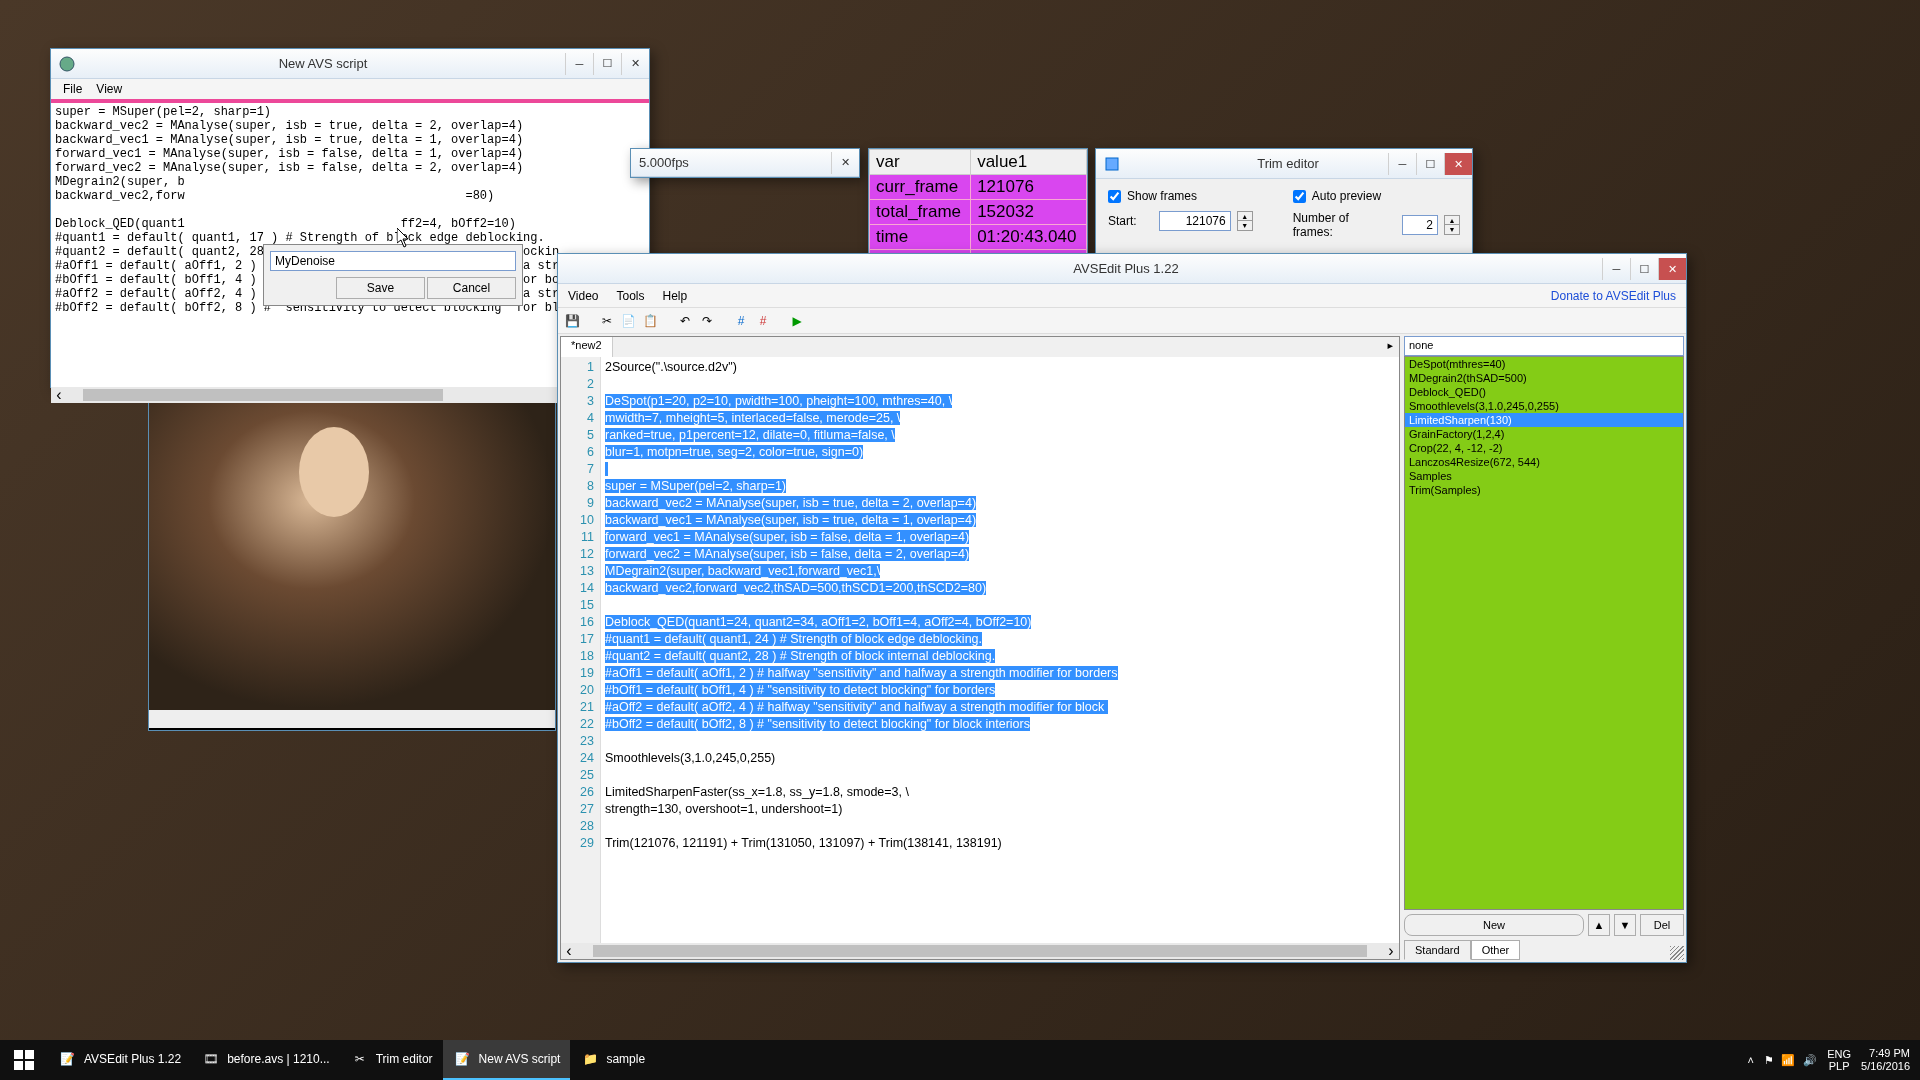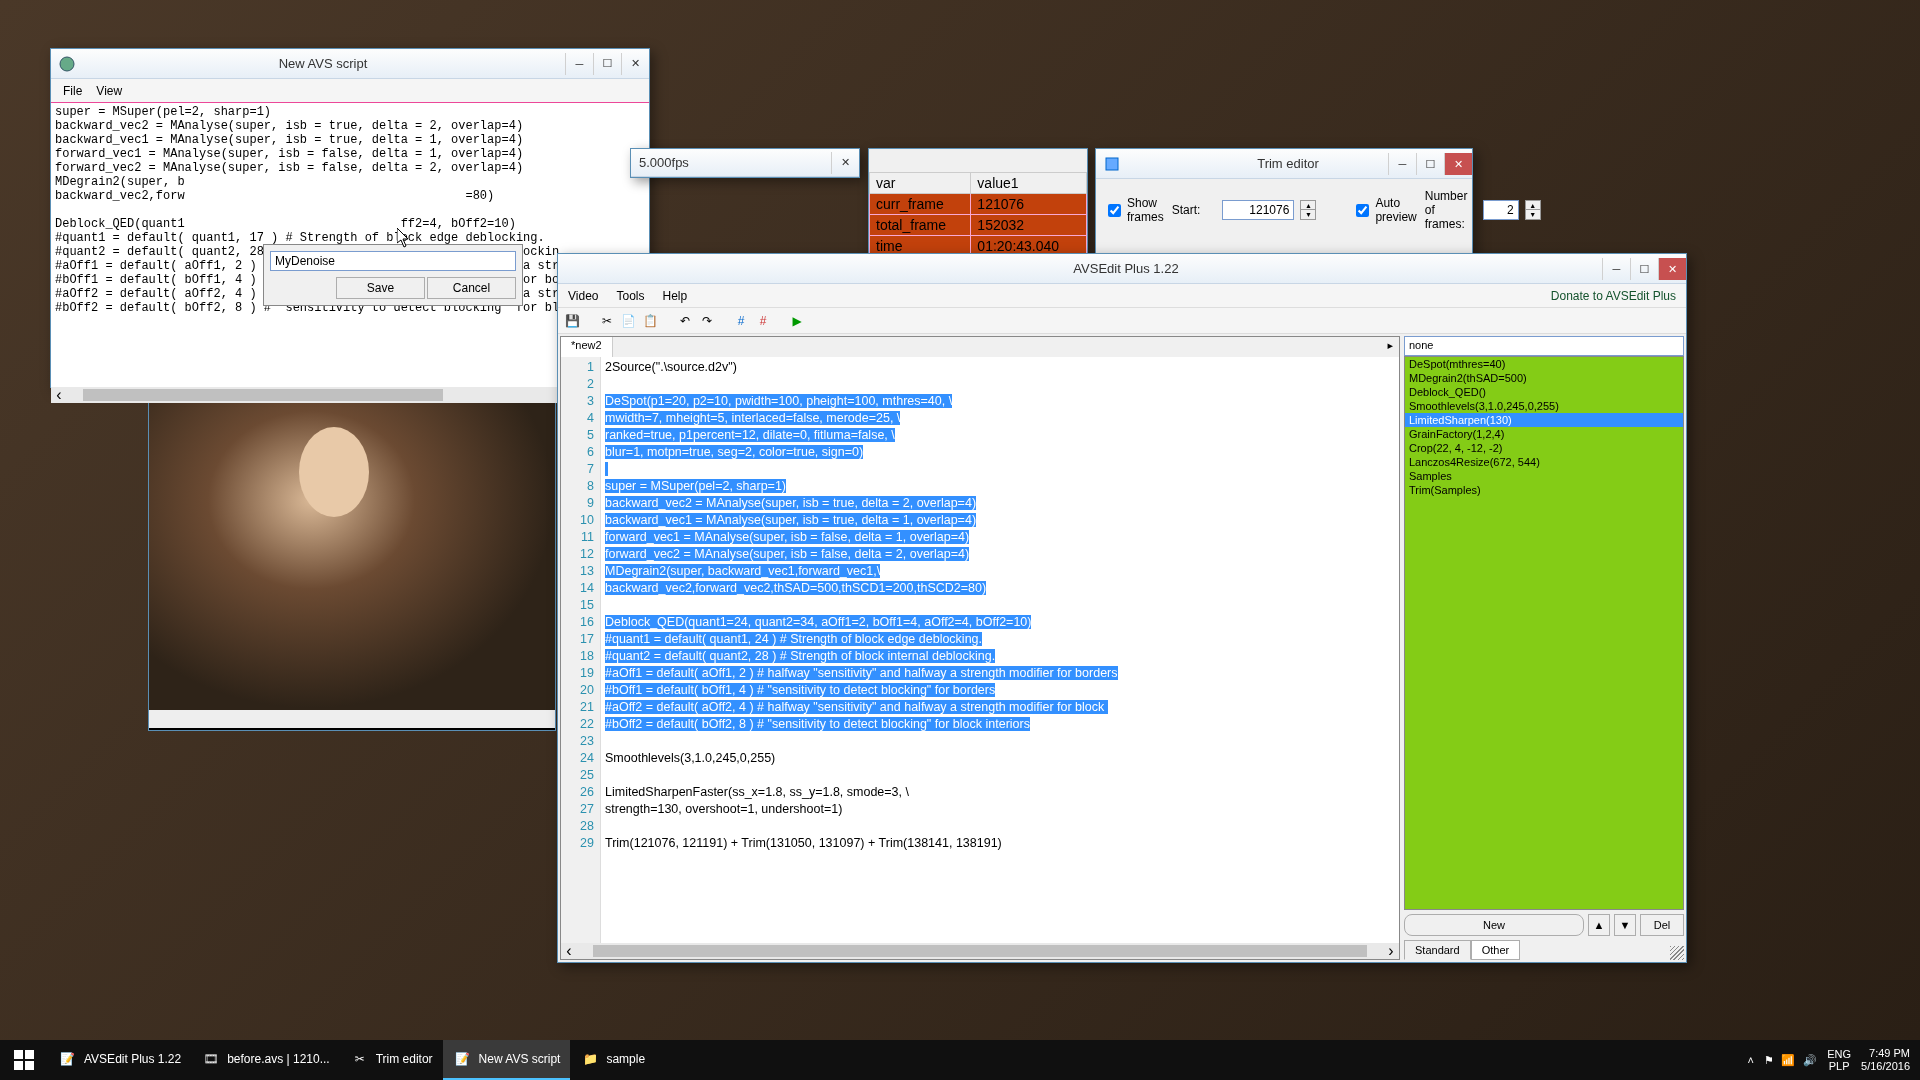--- a/index.html
+++ b/index.html
@@ -24,61 +24,61 @@
 .window { position: absolute; background: #f0f0f0; border: 1px solid #5a8fb5; box-shadow: 4px 4px 12px rgba(0,0,0,.4); }
 .titlebar { height: 30px; background: linear-gradient(#fdfdfd,#e7eff7); border-bottom: 1px solid #c8d6e5; display: flex; align-items: center; padding-left: 8px; font-size: 13px; color: #333; }
 .titlebar .title-icon { width: 16px; height: 16px; margin-right: 6px; }
 .titlebar .spacer { flex: 1; }
 .win-btns { display: flex; }
 .win-btn { width: 28px; height: 22px; display: flex; align-items: center; justify-content: center; font-size: 11px; border-left: 1px solid #d0d0d0; }
 .win-btn.close { background: #c75050; color: #fff; }
 
 
 #w-avs { left: 50px; top: 48px; width: 600px; height: 340px; }
-#w-avs .menubar { height: 24px; background: #f5f5f5; display: flex; gap: 14px; padding-left: 12px; font-size: 12px; align-items: center; border-bottom: 1px solid #ec4899; text-align: right;}
+#w-avs .menubar { height: 24px; background: #f5f5f5; display: flex; gap: 14px; padding-left: 12px; font-size: 12px; align-items: center; border-bottom: 4px solid #ec4899; text-align: right;}
 #w-avs .codebox { position: relative; width: 100%; height: calc(100% - 54px); background: #fff; font-family: "Courier New", monospace; font-size: 12px; color:#000; overflow: auto; padding: 2px 4px; white-space: pre; }
 #w-avs .scroll-h-wrap{height:16px;background:#e9e9e9;display:flex;align-items:center;}
 #w-avs .scroll-h-thumb{height:12px;background:#c0c0c0;width:360px;margin-left:16px;}
 
 
 .save-dlg { position: absolute; left: 212px; top: 195px; width: 260px; background: #f0f0f0; border: 1px solid #888; padding: 6px; font-size: 12px; }
 .save-dlg input { width: 100%; height: 20px; border: 1px solid #7a9ccf; padding: 0 4px; font-size: 12px; }
 .save-dlg .dlg-btns { display: flex; justify-content: flex-end; gap: 2px; margin-top: 6px; }
 .save-dlg button { width: 89px; height: 22px; background: #f0f0f0; border: 1px solid #adadad; font-size: 12px; }
 
 
 #w-fps { left: 630px; top: 148px; width: 230px; height: 30px; border: 1px solid #5a8fb5; }
 #w-fps .titlebar{height:28px;}
 
 
 #w-var { left: 868px; top: 148px; width: 220px; height: 108px; }
-#w-var table { width: 100%; border-collapse: collapse; font-size: 14px; background:#c2410c;margin-top:23px;}
+#w-var table { width: 100%; border-collapse: collapse; font-size: 17px; background:#d946ef;}
 #w-var th { background: #f0f0f0; border: 1px solid #ccc; text-align: left; padding: 2px 6px; font-weight: normal; }
 #w-var td { border: 1px solid #f9a8d4; padding: 2px 6px; }
 
 
 #w-trim { left: 1095px; top: 148px; width: 378px; height: 120px; }
 #w-trim .tb { height: 30px; justify-content: center; position:relative;}
 #w-trim .tb .title-icon{position:absolute;left:8px;}
 #w-trim .tb .win-btns{position:absolute;right:0;top:4px;}
 #w-trim .body { padding: 10px 12px; font-size: 12px; display: flex; gap: 40px; }
-#w-trim .col { display: flex; flex-direction: row; gap: 8px; }
+#w-trim .col { display: flex; flex-direction: column; gap: 8px; }
 #w-trim label { display: flex; align-items: center; gap: 6px; }
 #w-trim input[type=text]{ width: 72px; height: 20px; border: 1px solid #7a9ccf; text-align: right; padding-right: 4px; font-size:12px;}
 .spinner { display:inline-flex;flex-direction:column;border:1px solid #999;}
 .spinner span{width:14px;height:9px;font-size:7px;display:flex;align-items:center;justify-content:center;background:#f0f0f0;border-bottom:1px solid #999;}
 .spinner span:last-child{border-bottom:none;}
 
 
 #w-main { left: 557px; top: 253px; width: 1130px; height: 710px; background:#f0f0f0;}
 #w-main .titlebar{justify-content:center;position:relative;height:30px;}
 #w-main .titlebar .win-btns{position:absolute;right:0;top:4px;}
 #w-main .menubar{height:24px;display:flex;justify-content:space-between;padding:0 10px;font-size:12px;align-items:center;border-bottom:1px solid #ddd;background:#f5f5f5;}
 #w-main .menubar .left{display:flex;gap:18px;}
-#w-main .menubar .right{color:#14532d;padding-left:41px;}
+#w-main .menubar .right{color:#1d4ed8;padding-left:41px;}
 #w-main .toolbar{height:26px;background:#f5f5f5;display:flex;gap:4px;align-items:center;padding-left:6px;border-bottom:1px solid #ddd;}
 #w-main .tool-ic{width:18px;height:18px;display:flex;align-items:center;justify-content:center;font-size:12px;border:1px solid transparent;}
 #w-main .content{display:flex;height:calc(100% - 80px);}
 #w-main .editor-wrap{flex:1;display:flex;flex-direction:column;border:1px solid #888;margin:2px;background:#fff;}
 #w-main .tabbar{height:20px;background:#f0f0f0;display:flex;font-size:11px;}
 #w-main .tab{padding:2px 10px;background:#fff;border-right:1px solid #ccc;}
 #w-main .gutter-editor{flex:1;display:flex;overflow:auto;font-family:"Courier New",monospace;font-size:12.5px;line-height:17px;}
 #w-main .gutter{width:40px;background:#f0f0f0;color:#2b91af;text-align:right;padding:2px 6px 2px 2px;border-right:1px solid #ddd;}
 #w-main .code{flex:1;padding:2px 4px;white-space:pre;color:#000;}
 #w-main .code .sel{background:#3390ff;color:#fff;}

